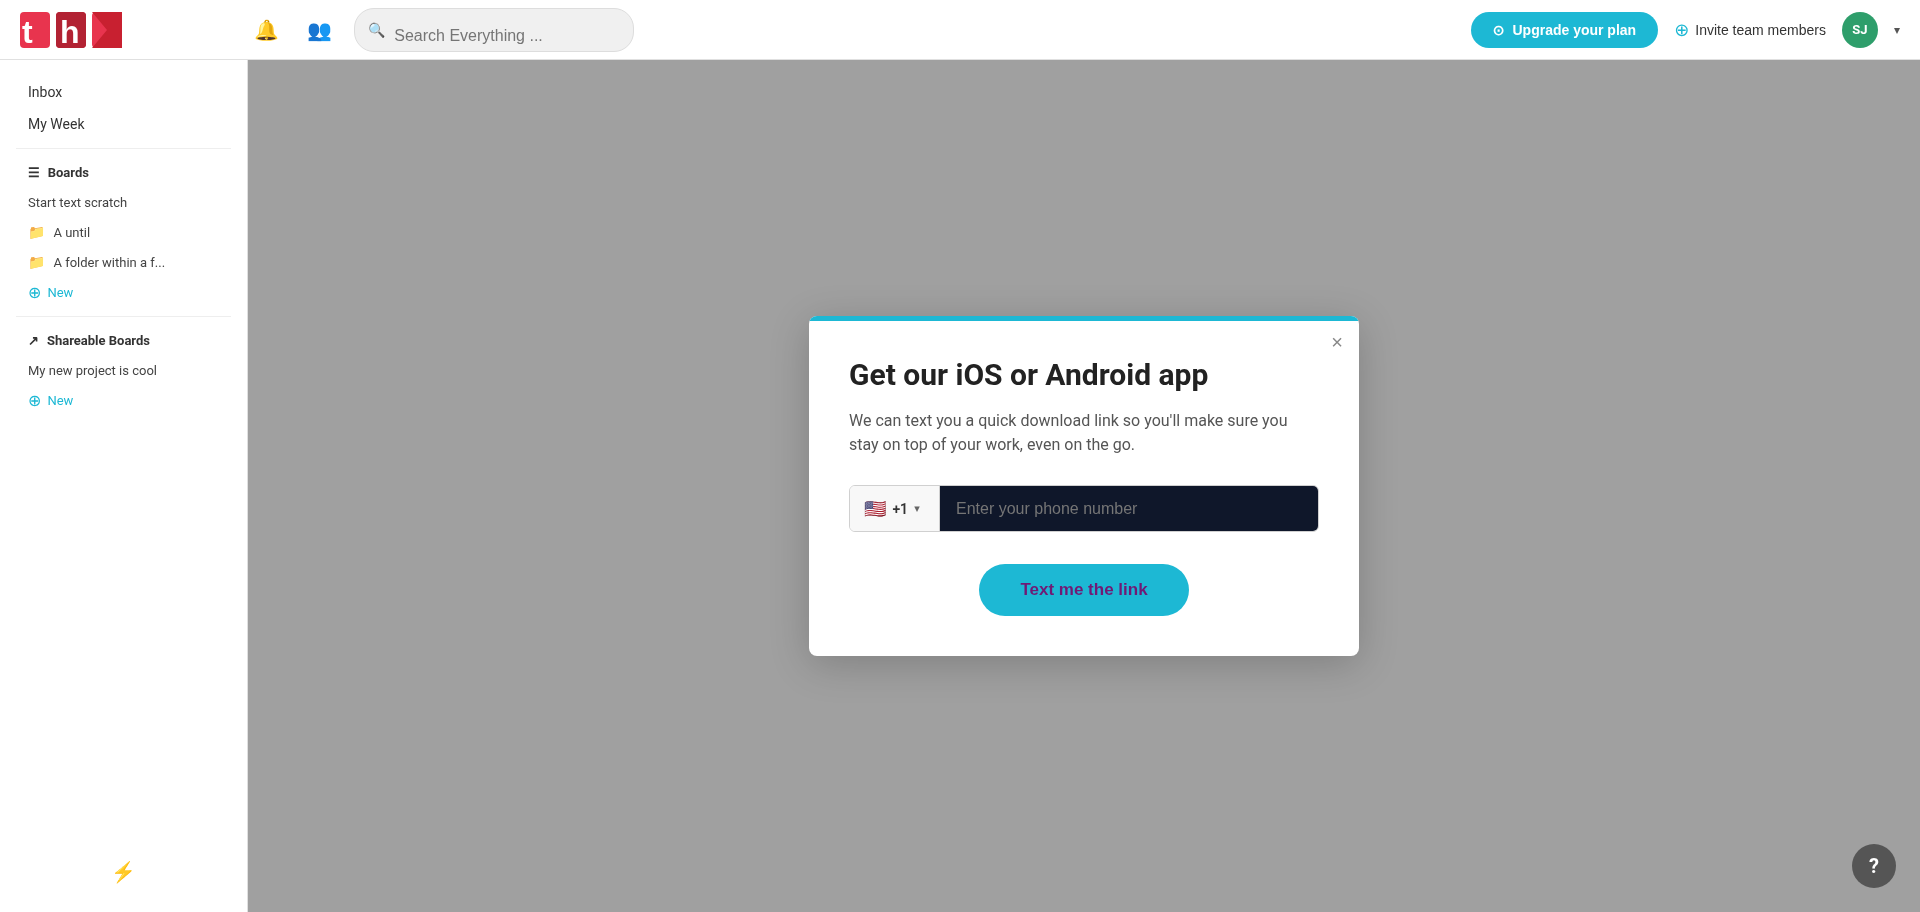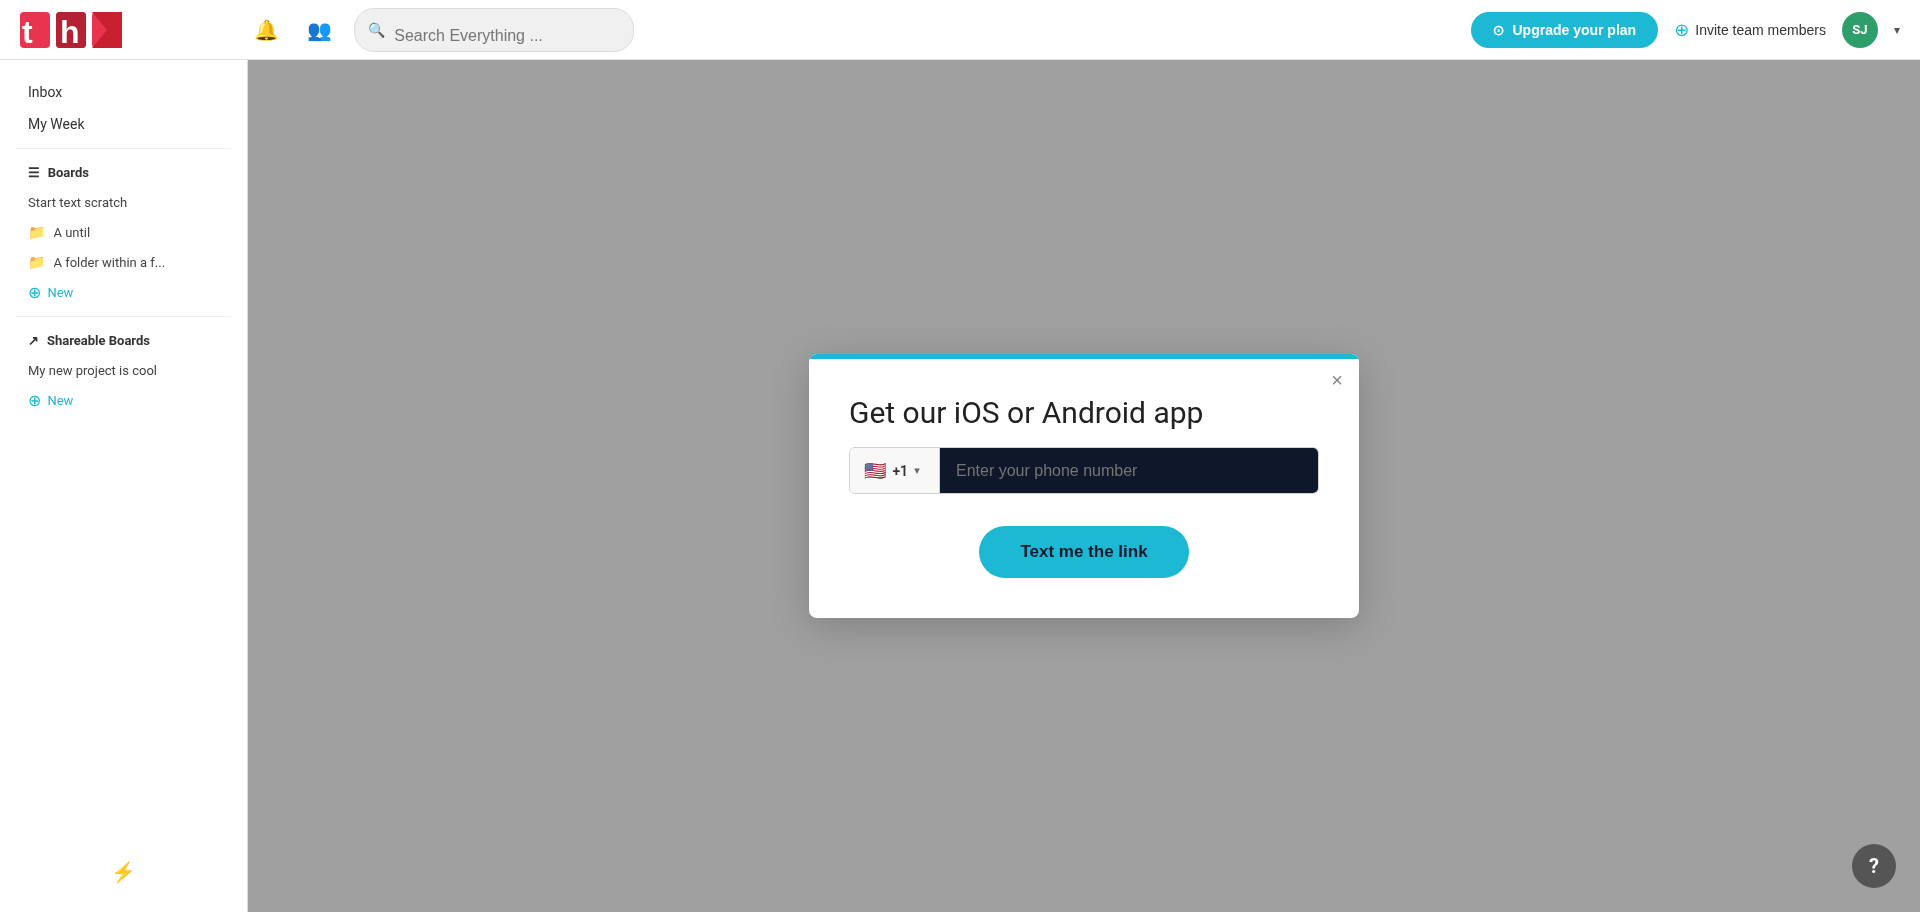--- a/index.html
+++ b/index.html
@@ -242,21 +242,21 @@
       right: 16px;
       background: none;
       border: none;
       font-size: 20px;
       color: #888;
       cursor: pointer;
       line-height: 1;
     }
     .modal-title {
       font-size: 30px;
-      font-weight: 400;
+      font-weight: 700;
       color: #222;
       margin-bottom: 16px;
       line-height: 1.2;
     }
     .modal-desc {
       font-size: 16px;
       color: #555;
       line-height: 1.5;
       margin-bottom: 28px;
     }
@@ -295,21 +295,21 @@
       color: #999;
       background: #0f172a;
     }
 
     
     .text-me-btn {
       display: block;
       width: 210px;
       margin: 0 auto;
       background: #1db8d4;
-      color: #0f172a;
+      color: #701a75;
       border: none;
       border-radius: 30px;
       padding: 16px 24px;
       font-size: 17px;
       font-weight: 600;
       cursor: pointer;
       text-align: center;
     }
 
     
@@ -436,20 +436,21 @@
     <div class="archive-subtitle">Boards you don't use go here</div>
     <div class="archive-subtitle">until you need them again.</div>
 
     <div class="modal-overlay">
       <div class="modal">
         <div class="modal-top-bar"></div>
         <div class="modal-body">
           <button class="modal-close">×</button>
 
           <h2 class="modal-title">Get our iOS or Android app</h2>
+          <p class="modal-desc">We can text you a quick download link so you'll make sure you stay on top of your work, even on the go.</p>
 
           <div class="phone-input-row">
             <div class="country-select">
               <span class="flag-emoji">🇺🇸</span>
               <span class="country-code">+1</span>
               <span class="caret-down">▾</span>
             </div>
             <input class="phone-number-input" type="tel" placeholder="Enter your phone number" style="">
           </div>
 

